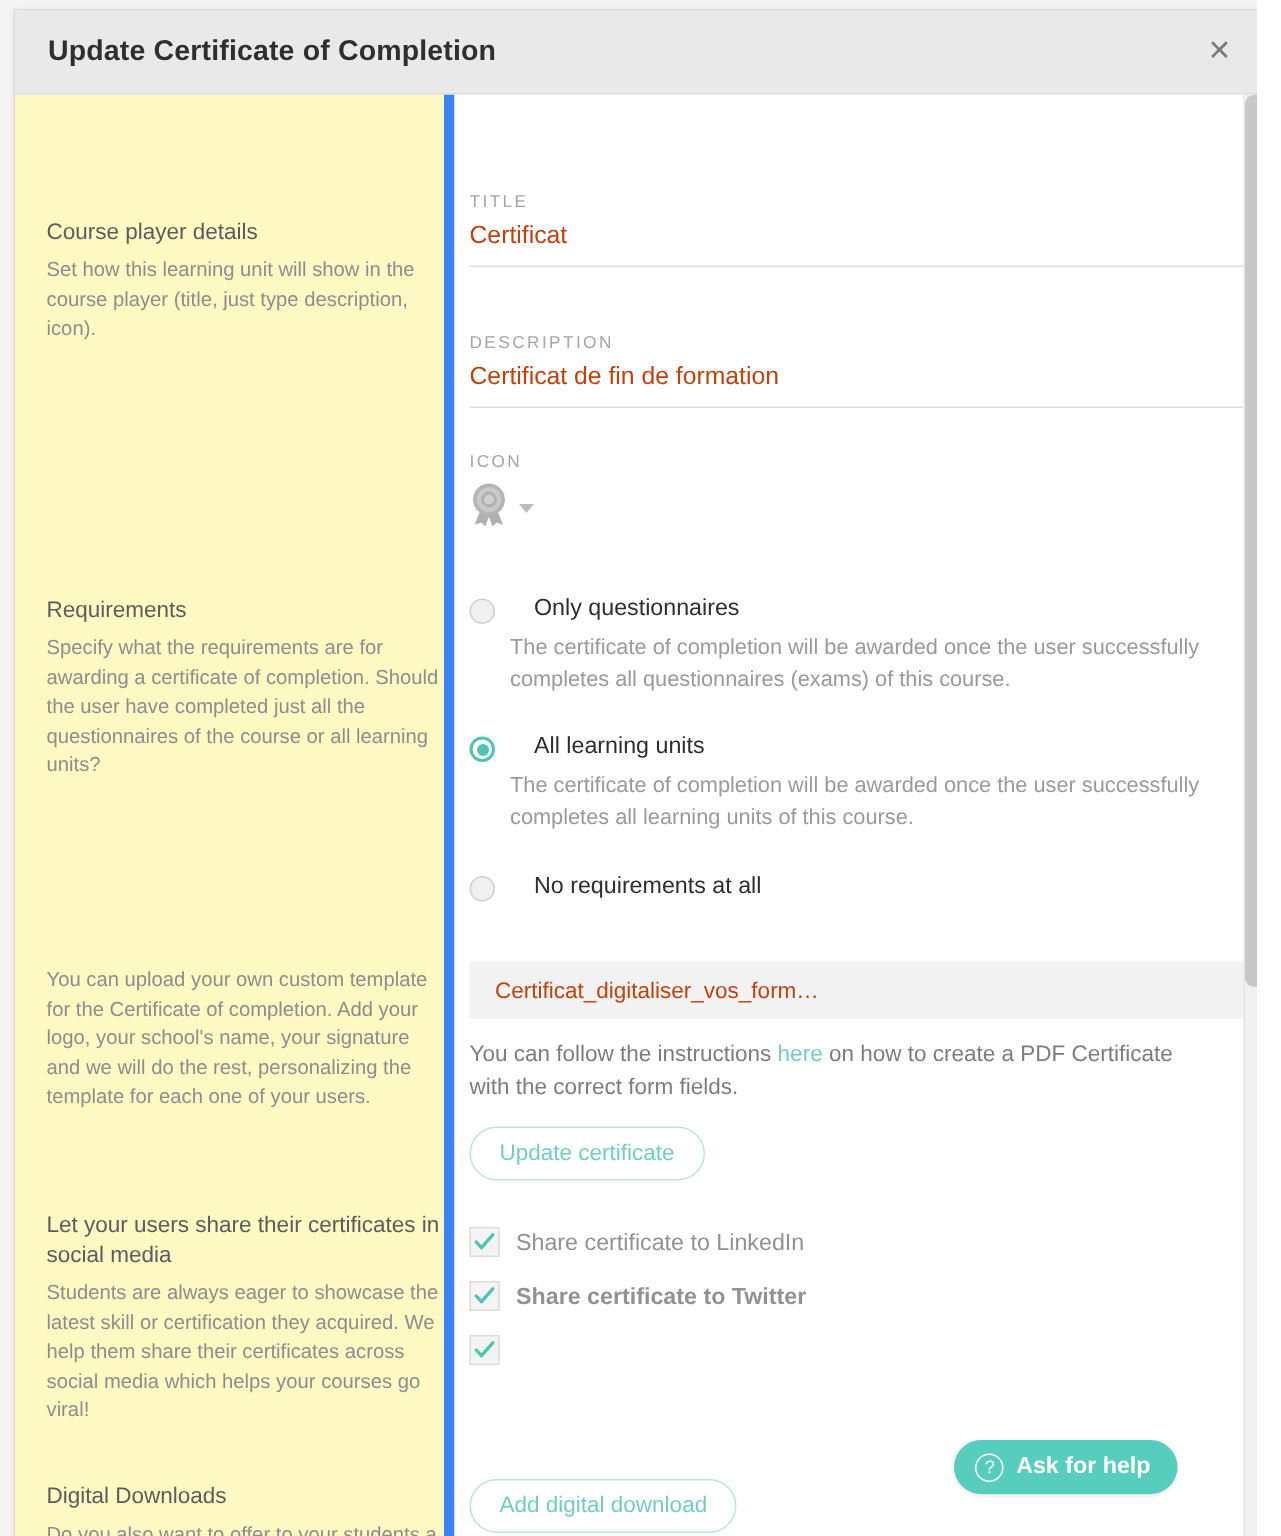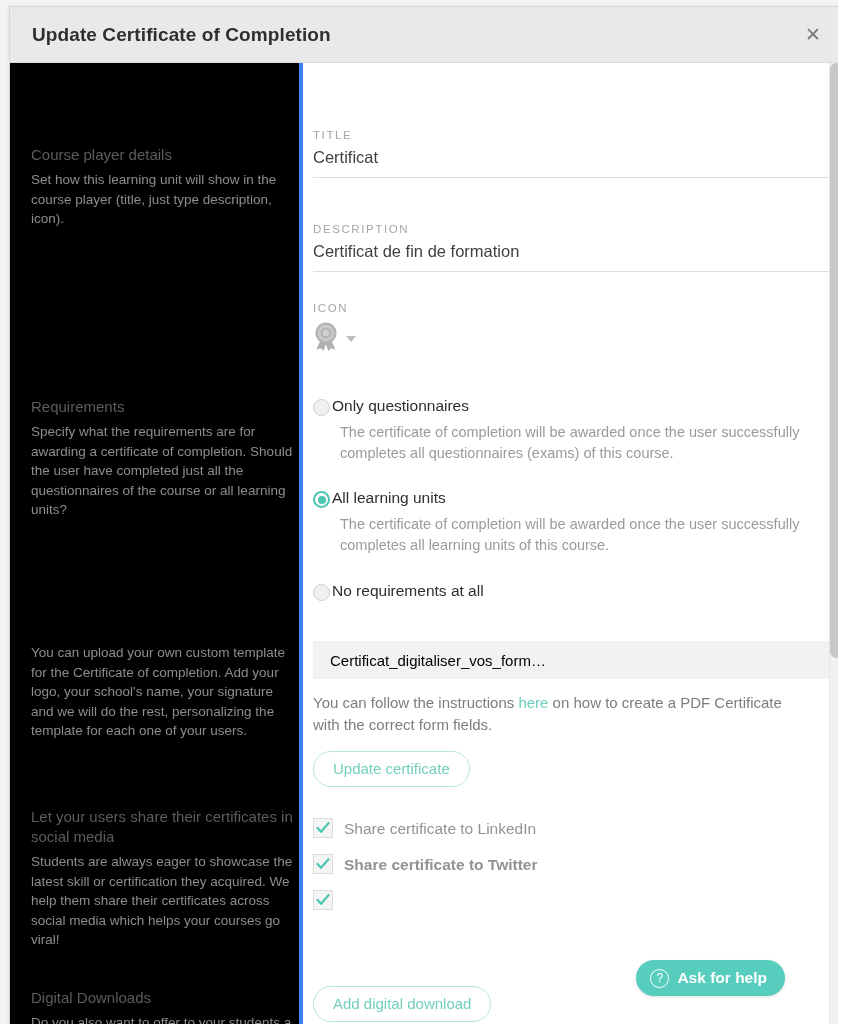--- a/index.html
+++ b/index.html
@@ -65,22 +65,22 @@
   .modal-body {
     flex: 1;
     display: flex;
     position: relative;
     overflow: hidden;
   }
 
   .side-panel {
     width: 293px;
     min-width: 293px;
-    background: #000000;
-    border-right: 4px solid #3b82f6;
+    background: #fef9c3;
+    border-right: 7px solid #3b82f6;
     position: relative;
   }
 
   .side-block {
     position: absolute;
     left: 21px;
     width: 263px;
   }
   .side-title {
     font-size: 15px;
@@ -111,21 +111,21 @@
 
   .field-group { margin: 0; }
   .field-label {
     font-size: 11.5px;
     letter-spacing: 1.6px;
     color: #a5a5a5;
     text-transform: uppercase;
   }
   .field-value {
     font-size: 16.5px;
-    color: #404040;
+    color: #c2410c;
     padding: 7px 0 10px 0;
     border-bottom: 1px solid #dedede;
   }
 
   .icon-row {
     display: flex;
     align-items: center;
     gap: 7px;
     padding-top: 8px;
   }
@@ -134,21 +134,21 @@
     width: 0; height: 0;
     border-left: 5px solid transparent;
     border-right: 5px solid transparent;
     border-top: 6px solid #bdbdbd;
   }
 
   
   .radio-row {
     display: flex;
     align-items: flex-end;
-    gap: 2px;
+    gap: 26px;
   }
   .radio-dot {
     width: 17px; height: 17px;
     border-radius: 50%;
     border: 1px solid #cfcfcf;
     background: #f0f0f0;
     flex: 0 0 auto;
     margin-top: 3px;
     position: relative;
   }
@@ -178,21 +178,21 @@
   }
 
   
   .file-chip {
     background: #f2f2f2;
     height: 38px;
     display: flex;
     align-items: center;
     padding: 0 17px;
     font-size: 15px;
-    color: #000000;
+    color: #c2410c;
   }
   .instructions {
     font-size: 15px;
     color: #7d7d7d;
     line-height: 22px;
     margin-top: 13px;
     max-width: 495px;
   }
   .inline-link {
     color: #6fd0bd;

